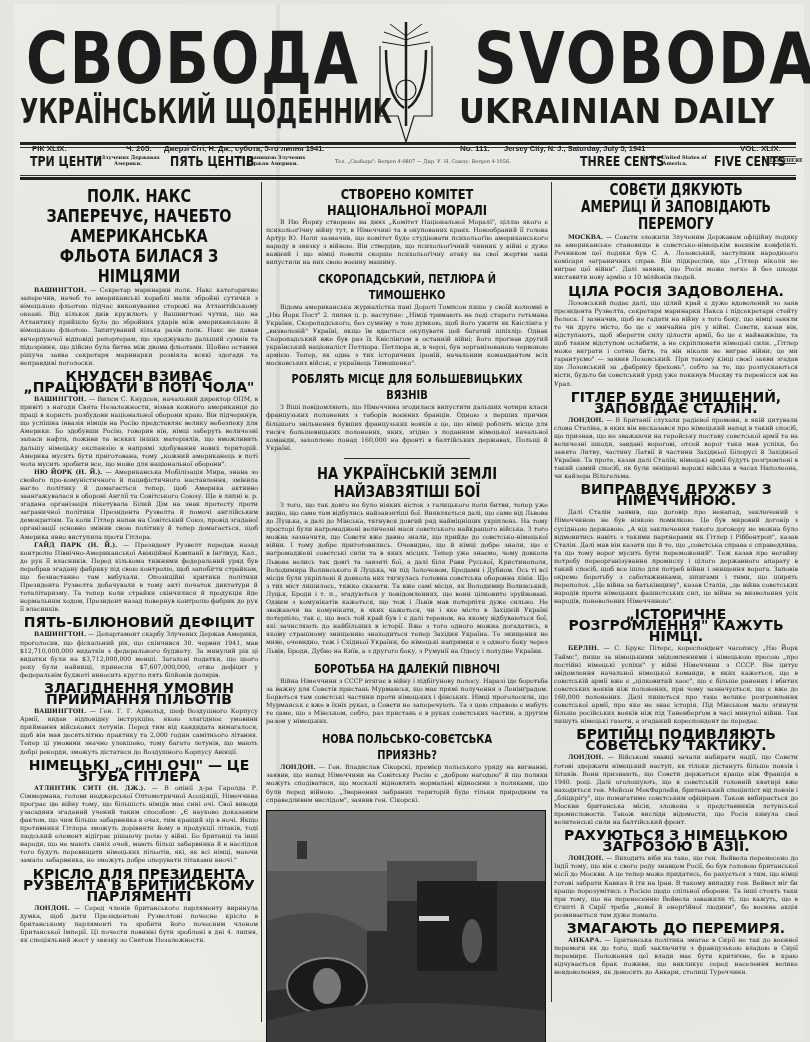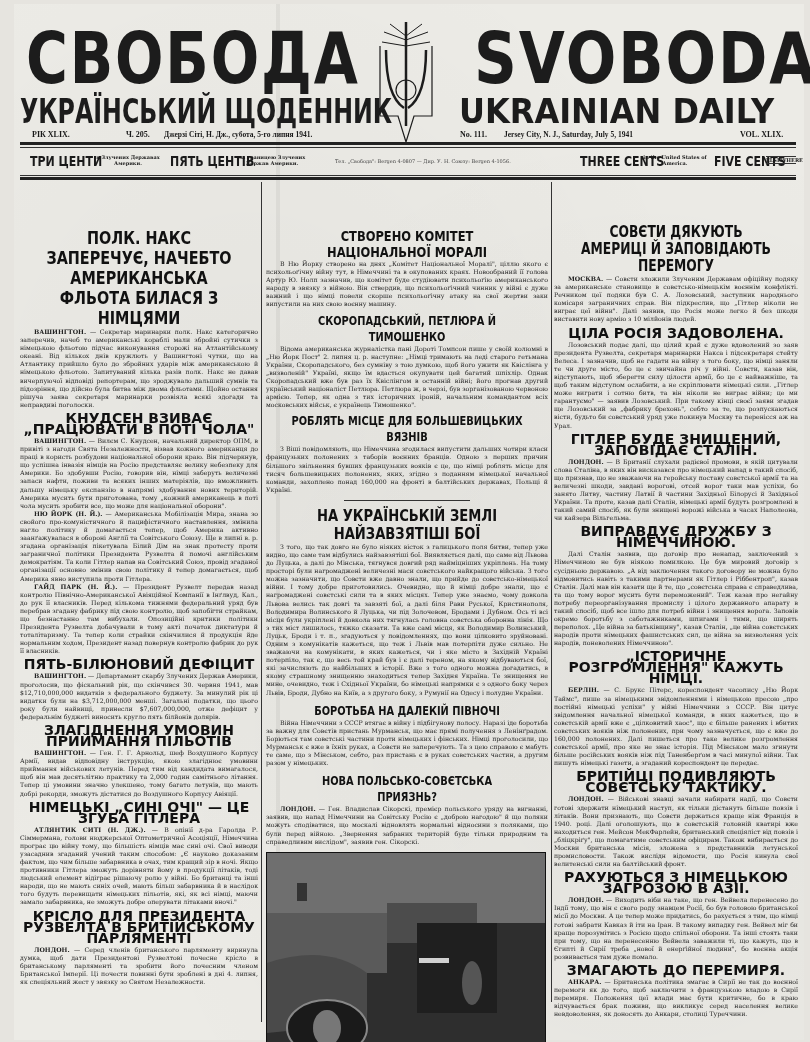--- a/index.html
+++ b/index.html
@@ -25,34 +25,34 @@
     color: #1c1c1c; letter-spacing: 2px; transform-origin: left top;
   }
   .mast-cyr { left: 12px; top: 12px; font-size: 62px; transform: scaleX(0.92) scaleY(1.15); }
   .mast-lat { left: 295px; top: 12px; font-size: 62px; transform: scaleX(0.96) scaleY(1.15); }
   .mast-sub-cyr { left: 6px; top: 88px; font-size: 32px; transform: scaleX(0.74) scaleY(1.05); letter-spacing: 0; }
   .mast-sub-lat { left: 280px; top: 88px; font-size: 32px; transform: scaleX(1.0) scaleY(1.05); letter-spacing: 0; }
   .trident {
     position: absolute; left: 240px; top: 12px; width: 60px; height: 128px;
   }
   .dateline {
-    position: absolute; top: 126px; font-size: 8px; font-weight: bold;
-    font-family: Liberation Serif, serif; white-space: nowrap;
+    position: absolute; top: 140px; font-size: 8px; font-weight: bold;
+    font-family: Liberation Sans, sans-serif; white-space: nowrap;
   }
   .rule-thick { position: absolute; left: 6px; width: 776px; height: 3px; background: #222; }
   .rule-thin { position: absolute; left: 6px; width: 776px; height: 1px; background: #333; }
 
   
   .pricebar { position: absolute; top: 145px; left: 6px; width: 776px; height: 26px; }
   .price-big { position: absolute; font-family: "DejaVu Sans", sans-serif; font-weight: bold; font-size: 11px; transform: scaleY(1.35); transform-origin: left top; }
   .price-small { position: absolute; font-size: 5px; font-weight: bold; line-height: 6px; text-align: center; }
   .price-phone { position: absolute; font-size: 5px; color: #444; }
 
   
-  .col { position: absolute; top: 178px; margin-top: 42px; }
+  .col { position: absolute; top: 178px; }
   .col-left { left: 6px; width: 238px; }
   .col-mid { left: 252px; width: 282px; }
   .col-right { left: 540px; width: 244px; }
   .vrule { position: absolute; top: 178px; width: 1px; background: #333; height: 840px; }
 
   .head {
     font-family: "DejaVu Sans", sans-serif; font-weight: bold; text-align: center;
     text-transform: uppercase; line-height: 1.0; color: #111;
   }
   .head-xl { font-size: 18px; transform: scaleX(0.8); transform-origin: center top; line-height: 20px; }

